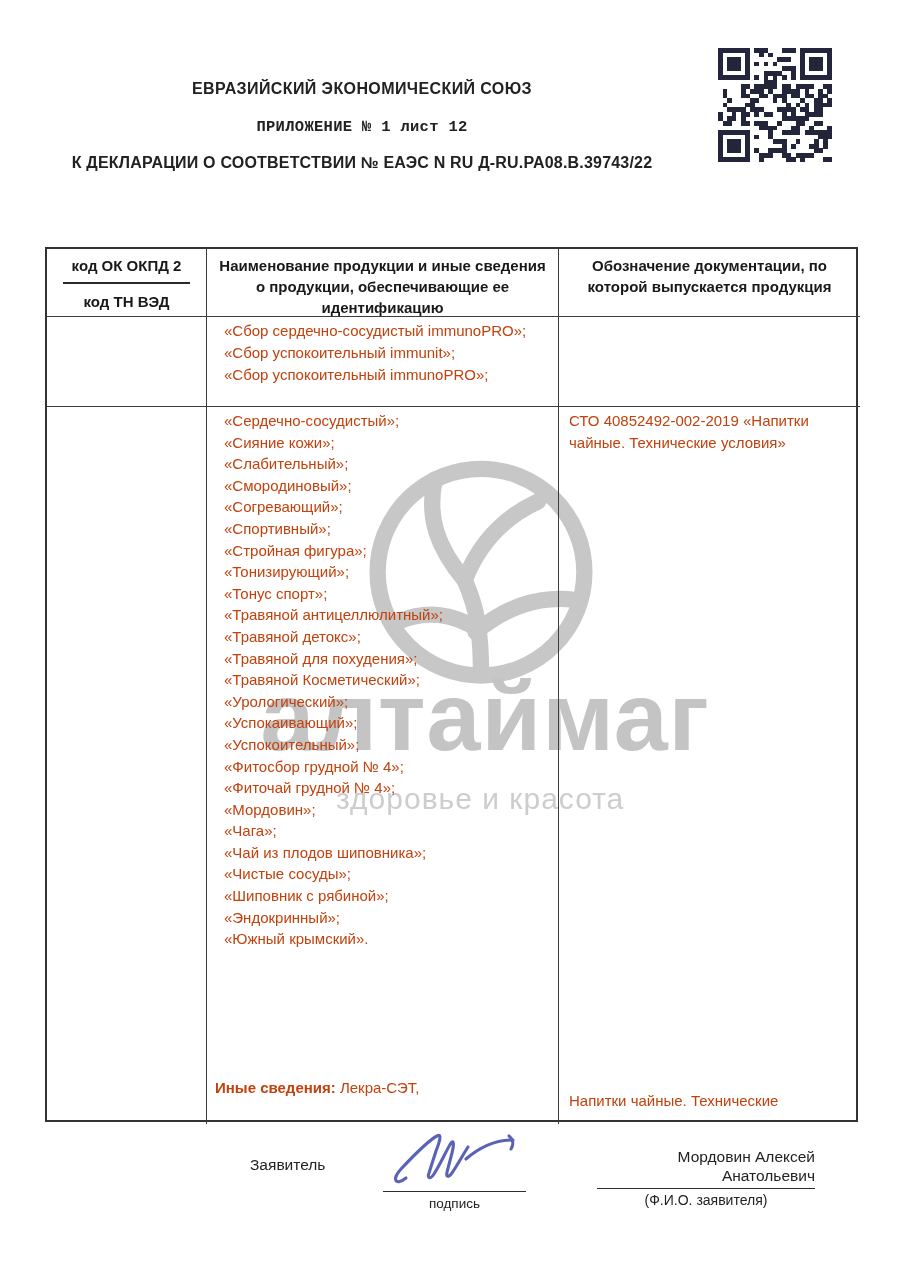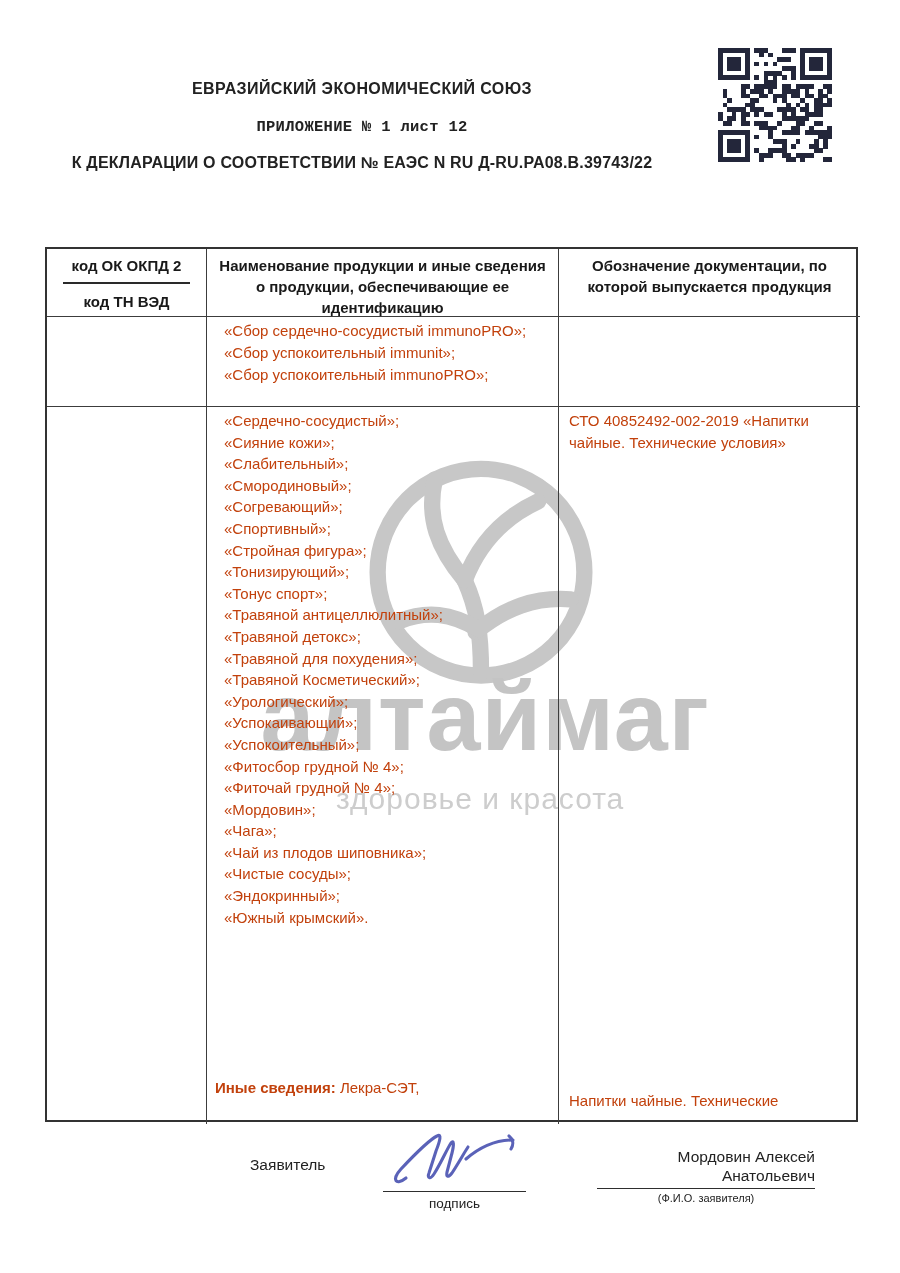--- a/index.html
+++ b/index.html
@@ -46,21 +46,21 @@
   .other-info b { font-weight:bold;text-align:right; }
 
   
   .ft-label { position:absolute; left:250px; top:1156px; font-size:15.5px; color:#222; }
   .sig-svg  { position:absolute; left:386px; top:1128px; width:142px; height:64px; }
   .sig-line { position:absolute; left:383px; top:1191px; width:143px; border-top:1.5px solid #2e2e2e; }
   .sig-cap  { position:absolute; left:383px; top:1196px; width:143px; text-align:center; font-size:13.5px; color:#222; }
   .fio-block{ position:absolute; left:597px; top:1147px; width:218px; text-align:right;
               font-size:15.5px; line-height:19px; color:#222; }
   .fio-line { position:absolute; left:597px; top:1188px; width:218px; border-top:1.5px solid #2e2e2e; }
-  .fio-cap  { position:absolute; left:597px; top:1192px; width:218px; text-align:center; font-size:11px; color:#222; }
+  .fio-cap  { position:absolute; left:597px; top:1192px; width:218px; text-align:center; font-size:14px; color:#222; }
 </style>
 </head>
 <body>
 
 <div class="page">
 
   <svg class="wm wm-logo" viewBox="0 0 200 200" fill="none" stroke="#c7c7c7" stroke-width="12" stroke-linecap="round">
     <circle cx="100" cy="106" r="76"></circle>
     <path d="M100 180 C100 150 97 132 88 112"></path>
     <path d="M88 112 C68 88 60 66 66 38"></path>
@@ -413,20 +413,21 @@
           <div class="list-line">«Травяной Косметический»;</div>
           <div class="list-line">«Урологический»;</div>
           <div class="list-line">«Успокаивающий»;</div>
           <div class="list-line">«Успокоительный»;</div>
           <div class="list-line">«Фитосбор грудной № 4»;</div>
           <div class="list-line">«Фиточай грудной № 4»;</div>
           <div class="list-line">«Мордовин»;</div>
           <div class="list-line">«Чага»;</div>
           <div class="list-line">«Чай из плодов шиповника»;</div>
           <div class="list-line">«Чистые сосуды»;</div>
+          <div class="list-line">«Шиповник с рябиной»;</div>
           <div class="list-line">«Эндокринный»;</div>
           <div class="list-line">«Южный крымский».</div>
         </div>
       <div class="other-info">
         <b>Иные сведения:</b><span> Лекра-СЭТ,</span>
       </div>
     </div>
     <div class="cell last-row last-col body-cell row2-col3">
       <div>СТО 40852492-002-2019 «Напитки чайные. Технические условия»</div>
       <div>Напитки чайные. Технические</div>

